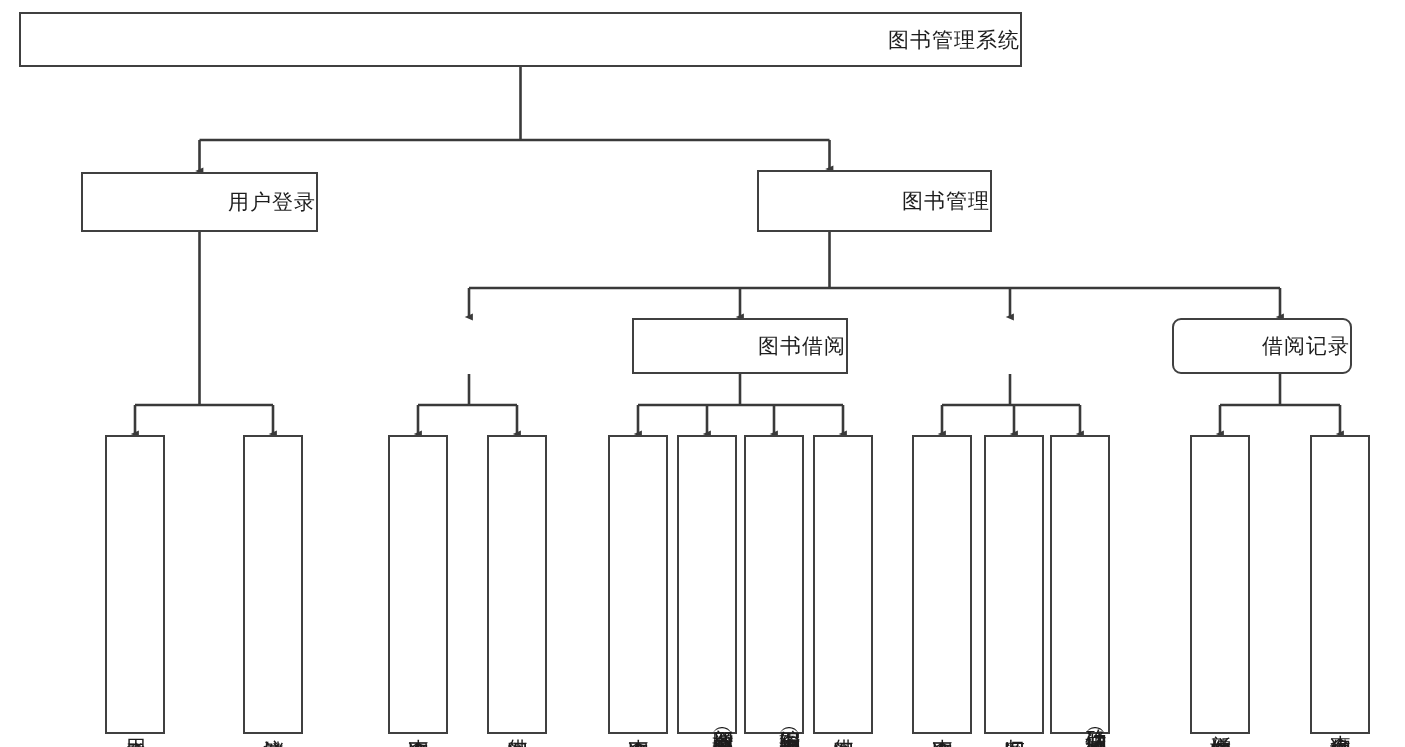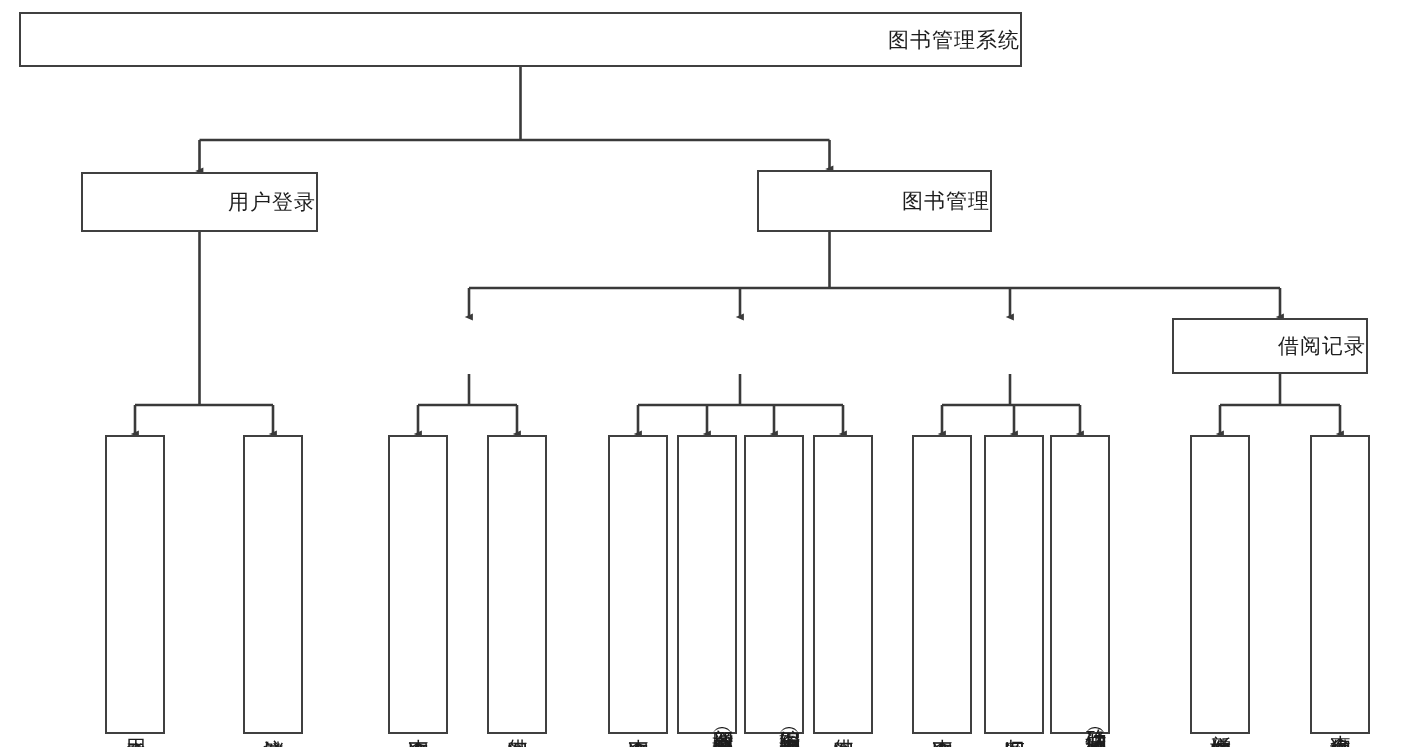--- a/index.html
+++ b/index.html
@@ -120,21 +120,24 @@
     <span>图书管理系统</span>
   </div>
 
   <div class="node node-h" style="left: 81px; top: 172px; width: 237px; height: 60px;">
     <span>用户登录</span>
   </div>
   <div class="node node-h" style="left: 712px; top: 170px; width: 235px; height: 62px; margin-left: 45px;">
     <span>图书管理</span>
   </div>
 
-  <div class="node node-h" style="left: 1172px; top: 318px; width: 196px; height: 56px;">
+  <div class="node node-h" style="left: 632px; top: 318px; width: 216px; height: 56px;">
+    <span>图书借阅</span>
+  </div>
+  <div class="node node-h" style="left: 1172px; top: 318px; width: 180px; height: 56px; border-radius: 9px;">
     <span>借阅记录</span>
   </div>
 
   <div class="node node-v" style="left: 105px; top: 435px; width: 60px; height: 299px;">
     <span>用户登录</span>
   </div>
   <div class="node node-v" style="left: 243px; top: 435px; width: 60px; height: 299px;">
     <span>注销登录</span>
   </div>
   <div class="node node-v" style="left: 388px; top: 435px; width: 60px; height: 299px;">

